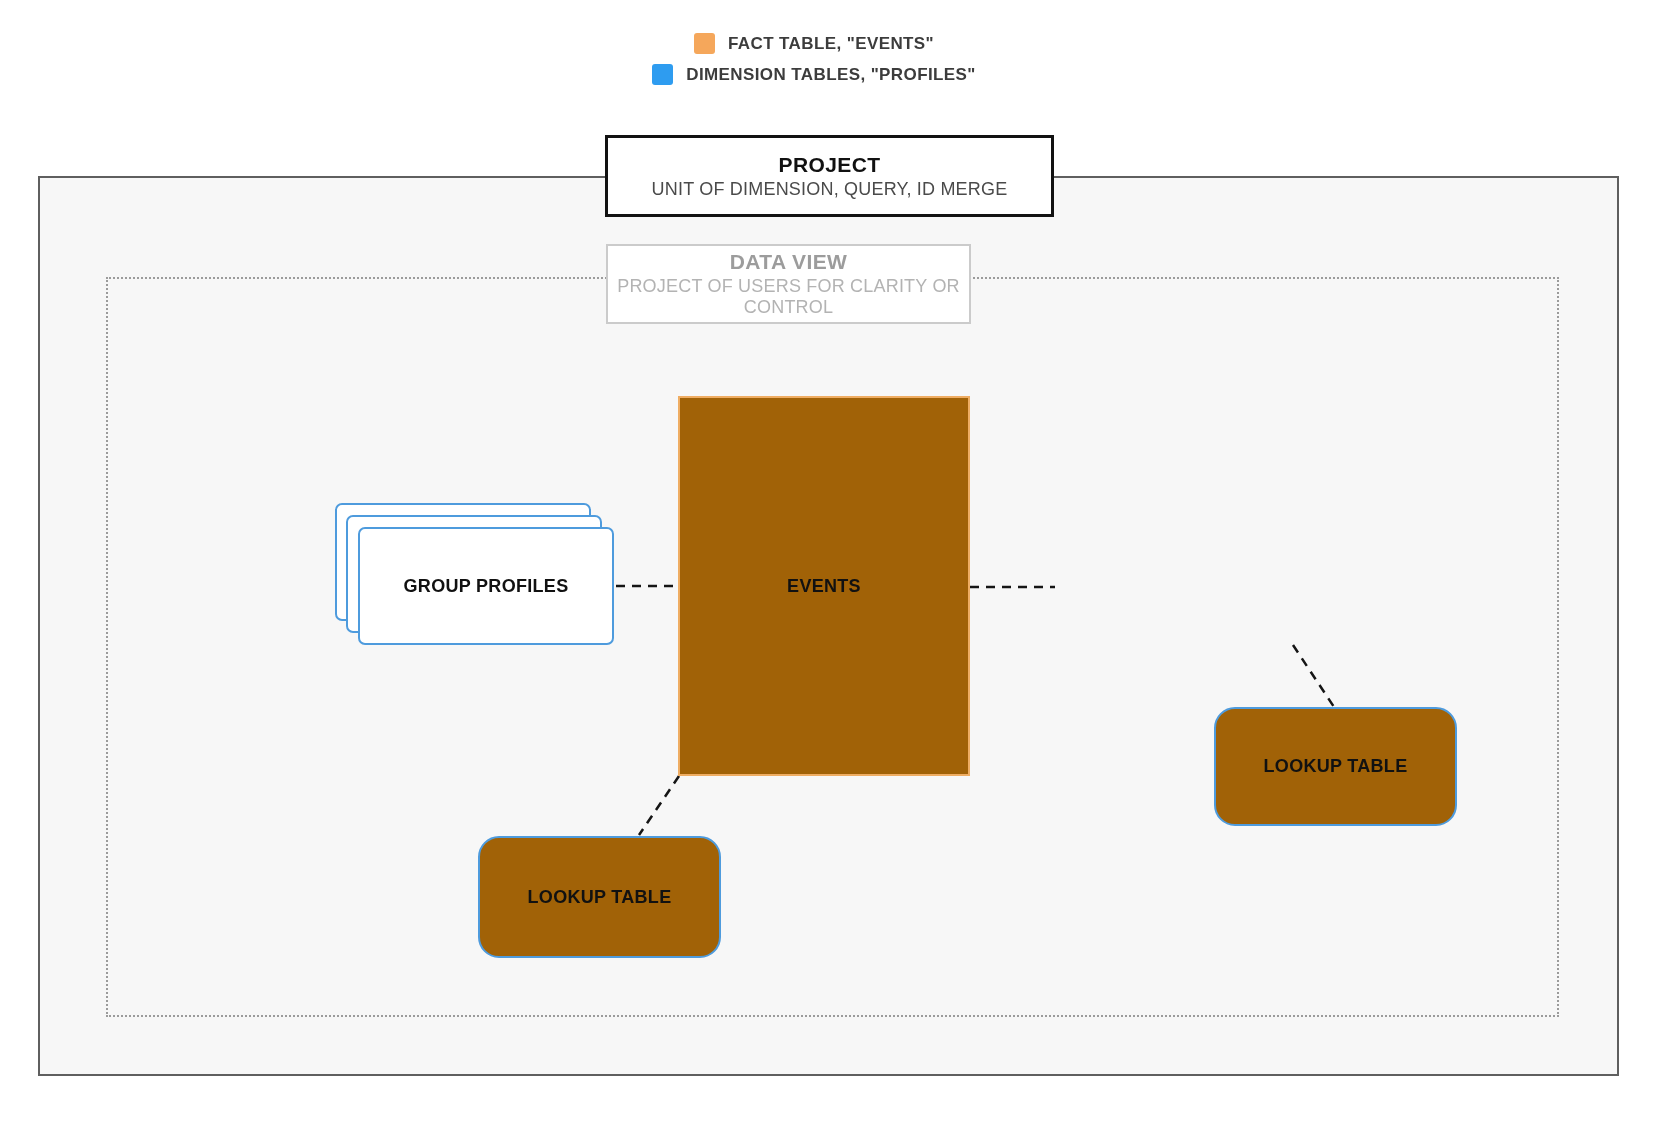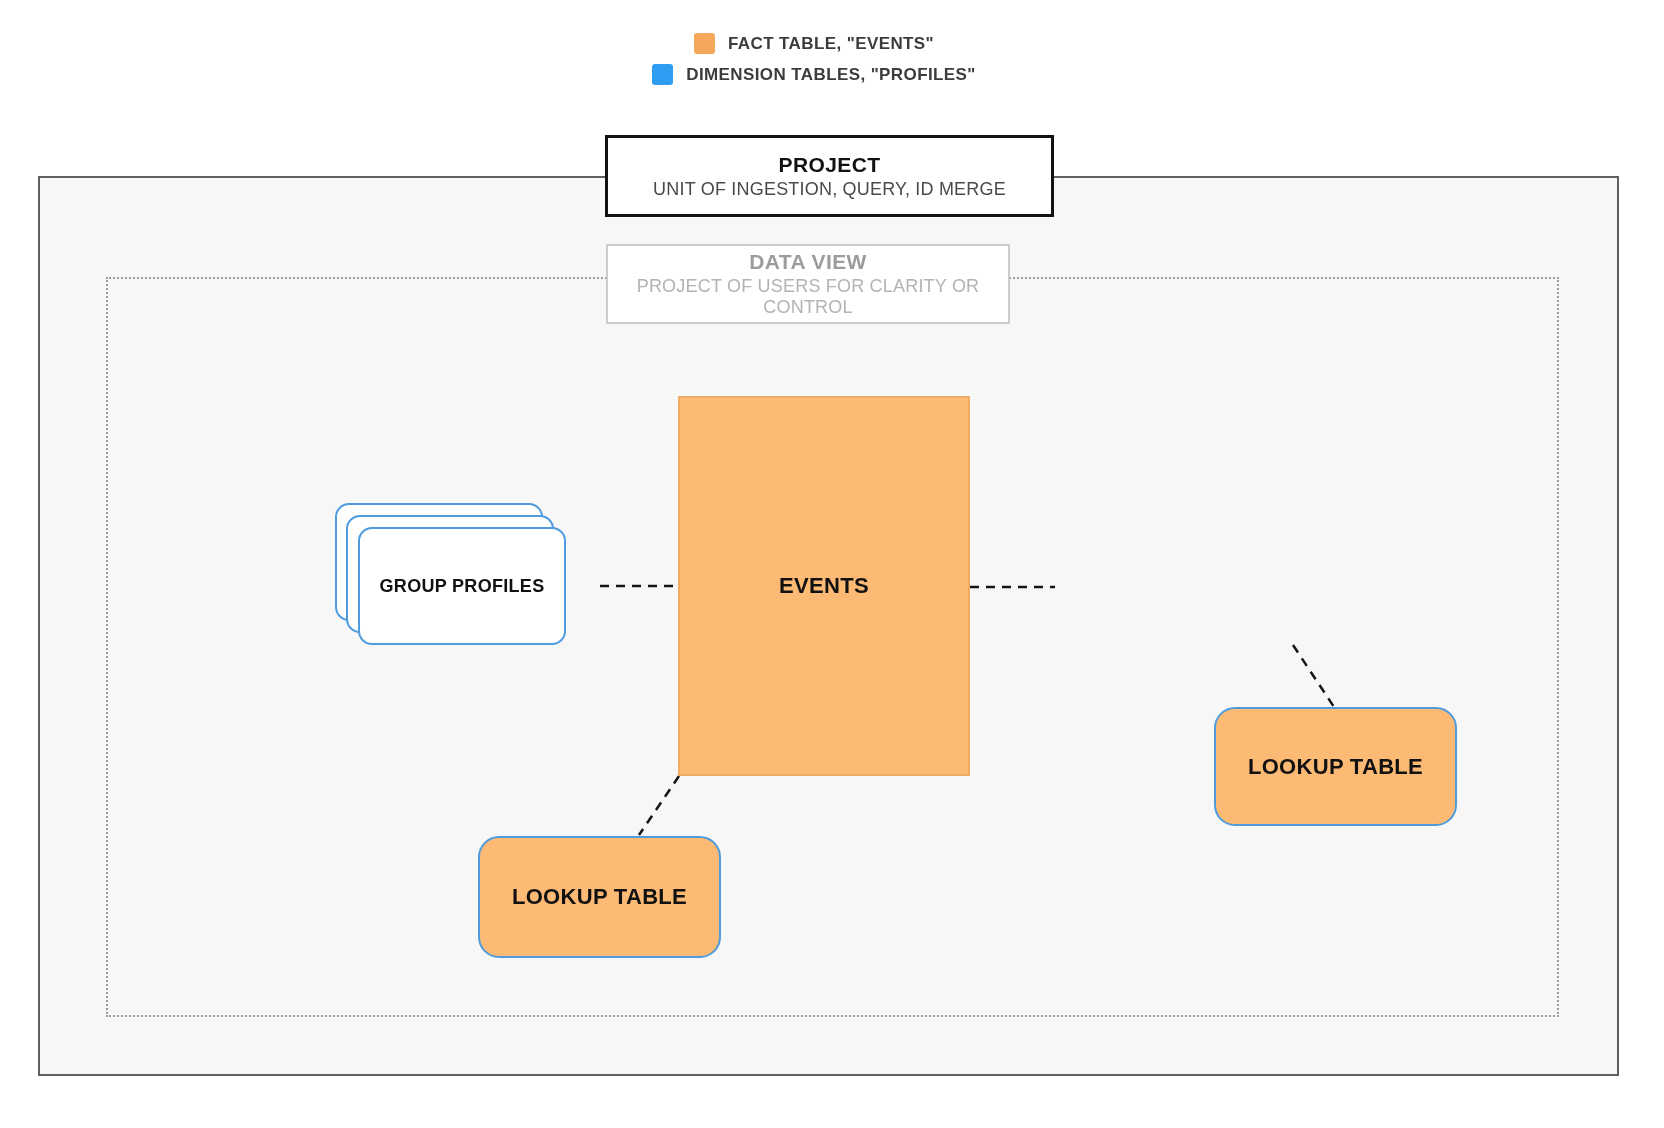--- a/index.html
+++ b/index.html
@@ -67,21 +67,21 @@
   }
   .project-box {
     left: 605px; top: 135px;
     width: 449px; height: 82px;
     border: 3px solid var(--black-border);
   }
   .project-box .label-title { font-size: 21px; font-weight: bold; color: var(--text-dark); letter-spacing: 0.4px; }
   .project-box .label-sub   { font-size: 18px; color: var(--project-sub); letter-spacing: 0.2px; }
   .dataview-box {
     left: 606px; top: 244px;
-    width: 404px; height: 80px;
+    width: 365px; height: 80px;
     border: 2px solid var(--grayblock-border);
   }
   .dataview-box .label-title { font-size: 21px; font-weight: bold; color: var(--gray-title); letter-spacing: 0.4px; }
   .dataview-box .label-sub   { font-size: 18px; color: var(--gray-sub); letter-spacing: 0.2px; }
 
   
   .connectors {
     position: absolute;
     left: 0; top: 0;
     width: 1664px; height: 1128px;
@@ -89,26 +89,26 @@
   .connectors line {
     stroke: #151515;
     stroke-width: 2.5;
     stroke-dasharray: 9 7;
   }
 
   
   .node {
     position: absolute;
     box-sizing: border-box;
-    background: #fdba74;
+    background: #a16207;
     display: flex;
     align-items: center;
     justify-content: center;
     text-align: right;
-    font-size: 22px;
+    font-size: 18px;
     font-weight: bold;
     color: var(--text-dark);
     letter-spacing: 0.3px;
   }
   .node-events {
     left: 678px; top: 396px;
     width: 292px; height: 380px;
     border: 2px solid var(--orange-border);
   }
   .node-blue {
@@ -116,24 +116,24 @@
     border-radius: 21px;
   }
   .node-user-profiles { left: 1055px; top: 525px; width: 241px; height: 122px; }
   .node-lookup-right  { left: 1214px; top: 707px; width: 243px; height: 119px; }
   .node-lookup-bottom { left: 478px;  top: 836px; width: 243px; height: 122px; }
 
   
   .stack-card {
     position: absolute;
     box-sizing: border-box;
-    width: 208px; height: 118px;
+    width: 256px; height: 118px;
     background: #ffffff;
     border: 2px solid var(--blue-border);
-    border-radius: 14px;
+    border-radius: 7px;
   }
   .stack-back  { left: 335px; top: 503px; }
   .stack-mid   { left: 346px; top: 515px; }
   .stack-front {
     left: 358px; top: 527px;
     display: flex;
     align-items: center;
     justify-content: center;
     text-align: center;
     font-size: 18px;
@@ -163,21 +163,21 @@
 
   <svg class="connectors" viewBox="0 0 1664 1128" xmlns="http://www.w3.org/2000/svg">
     <line x1="600" y1="586" x2="678" y2="586"></line>
     <line x1="970" y1="587" x2="1055" y2="587"></line>
     <line x1="1293" y1="645" x2="1334" y2="707"></line>
     <line x1="679" y1="776" x2="639" y2="835"></line>
   </svg>
 
   <div class="label-box project-box">
     <div class="label-title">PROJECT</div>
-    <div class="label-sub">UNIT OF INGESTION, QUERY, ID MERGE</div>
+    <div class="label-sub">UNIT OF DIMENSION, QUERY, ID MERGE</div>
   </div>
   <div class="label-box dataview-box">
     <div class="label-title">DATA VIEW</div>
     <div class="label-sub">PROJECT OF USERS FOR CLARITY OR CONTROL</div>
   </div>
 
   <div class="stack-card stack-back"></div>
   <div class="stack-card stack-mid"></div>
   <div class="stack-card stack-front">GROUP PROFILES</div>
 

